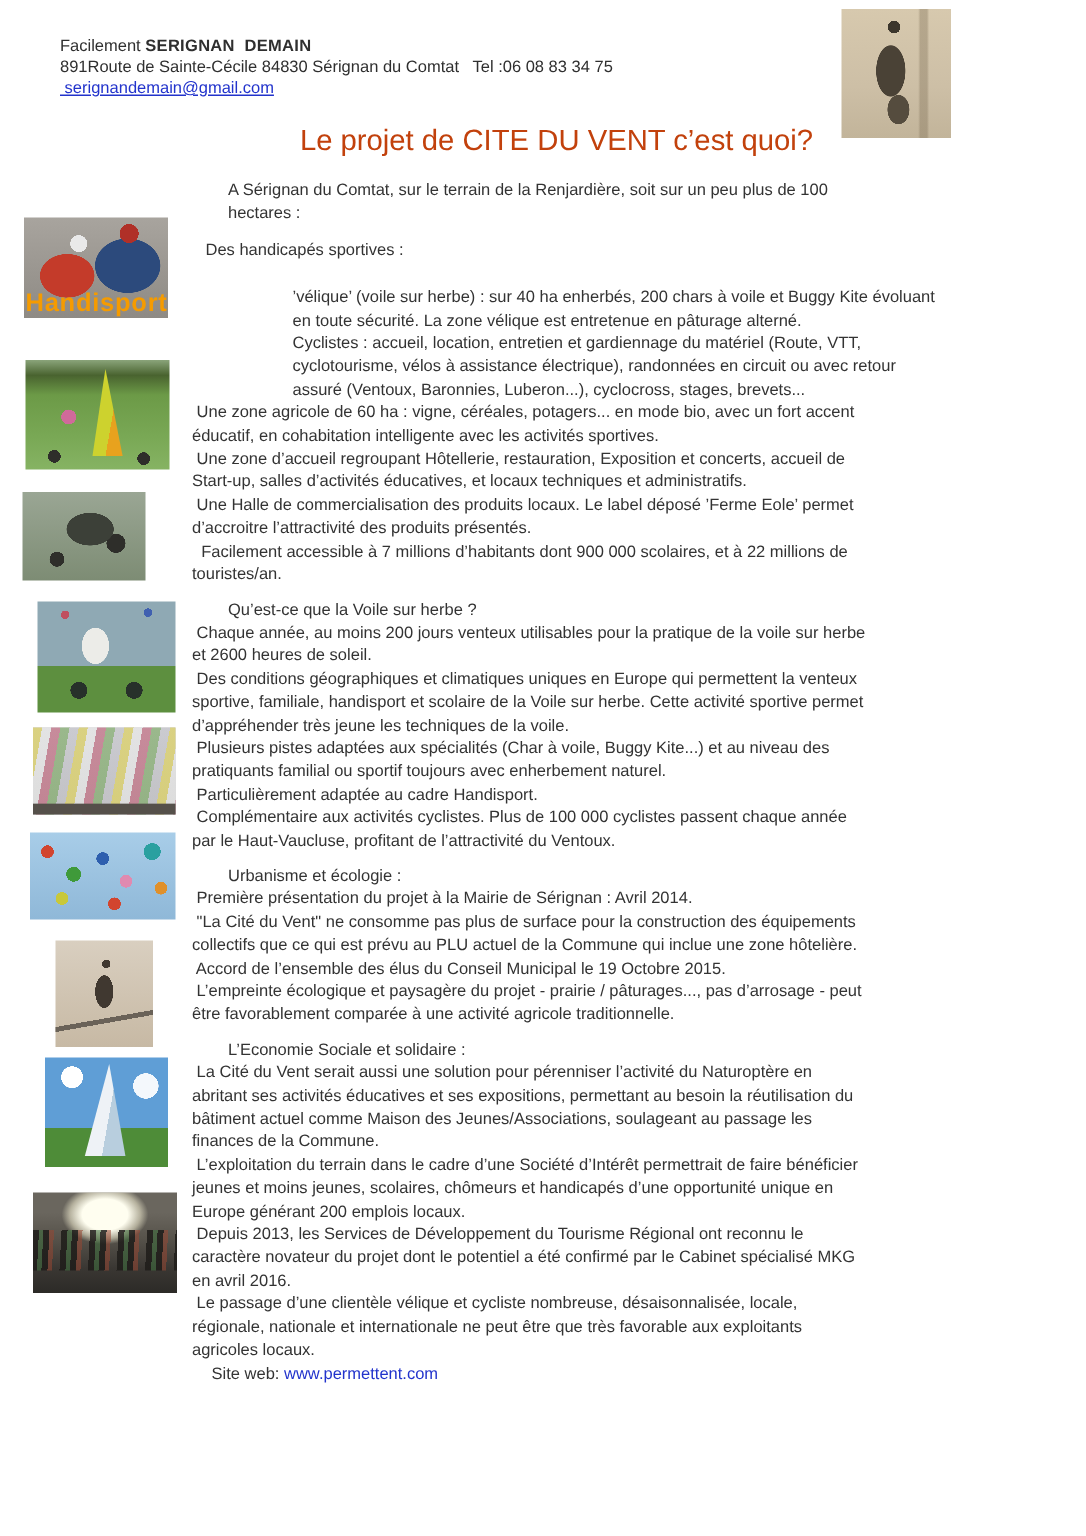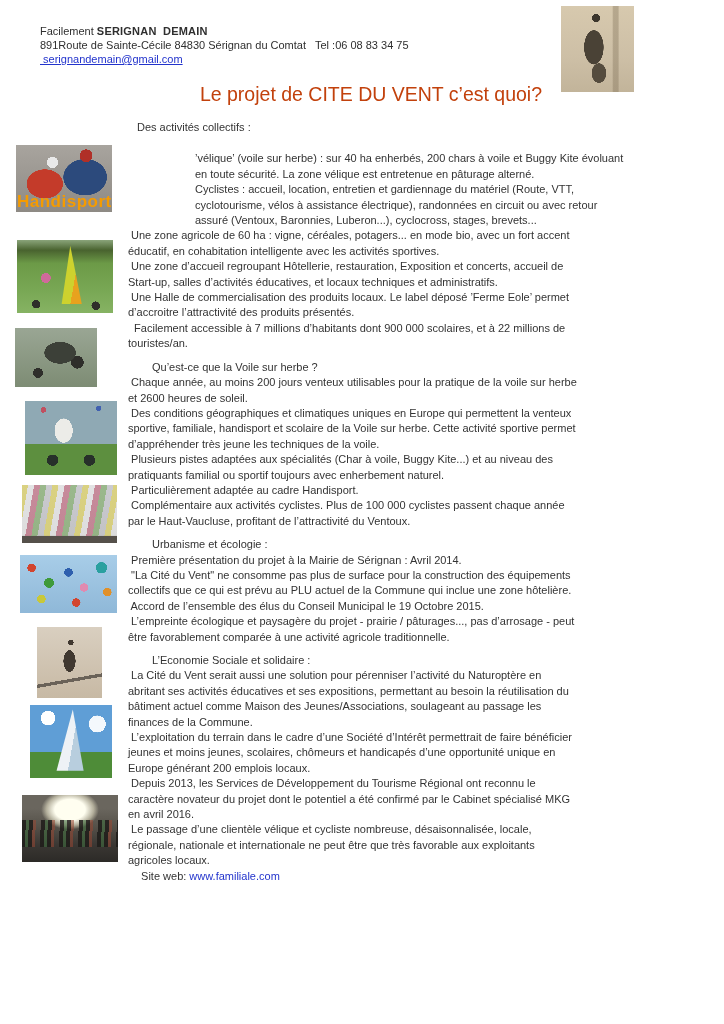--- a/index.html
+++ b/index.html
@@ -138,21 +138,23 @@
   <div class="photo photo-kite-festival"></div>
   <div class="photo photo-kite-skater"></div>
   <div class="photo photo-blokart">
     <div class="sail-white"></div>
   </div>
   <div class="photo photo-landyachts-sun">
     <div class="sails-band"></div>
   </div>
 
   <div class="content">
-    <div class="para subhead-1">Des activités collectifs :</div>
+    <div class="para intro">A Sérignan du Comtat, sur le terrain de la Renjardière, soit sur un peu plus de 100
+hectares :</div>
+    <div class="para subhead-1">Des handicapés sportives :</div>
     <div class="para indent-deep">’vélique’ (voile sur herbe) : sur 40 ha enherbés, 200 chars à voile et Buggy Kite évoluant
 en toute sécurité. La zone vélique est entretenue en pâturage alterné.
 Cyclistes : accueil, location, entretien et gardiennage du matériel (Route, VTT,
 cyclotourisme, vélos à assistance électrique), randonnées en circuit ou avec retour
 assuré (Ventoux, Baronnies, Luberon...), cyclocross, stages, brevets...</div>
     <div class="para"> Une zone agricole de 60 ha : vigne, céréales, potagers... en mode bio, avec un fort accent
 éducatif, en cohabitation intelligente avec les activités sportives.</div>
     <div class="para"> Une zone d’accueil regroupant Hôtellerie, restauration, Exposition et concerts, accueil de
 Start-up, salles d’activités éducatives, et locaux techniques et administratifs.</div>
     <div class="para"> Une Halle de commercialisation des produits locaux. Le label déposé ’Ferme Eole’ permet
@@ -188,16 +190,16 @@
     <div class="para"> L’exploitation du terrain dans le cadre d’une Société d’Intérêt permettrait de faire bénéficier
 jeunes et moins jeunes, scolaires, chômeurs et handicapés d’une opportunité unique en
 Europe générant 200 emplois locaux.</div>
     <div class="para"> Depuis 2013, les Services de Développement du Tourisme Régional ont reconnu le
 caractère novateur du projet dont le potentiel a été confirmé par le Cabinet spécialisé MKG
 en avril 2016.</div>
     <div class="para"> Le passage d’une clientèle vélique et cycliste nombreuse, désaisonnalisée, locale,
 régionale, nationale et internationale ne peut être que très favorable aux exploitants
 agricoles locaux.</div>
 
-    <div class="para siteweb"><span> Site web: </span><a class="web-link" href="#">www.familiale.com</a></div>
+    <div class="para siteweb"><span> Site web: </span><a class="web-link" href="#">www.permettent.com</a></div>
   </div>
 
 </div>
 
 </body></html>

